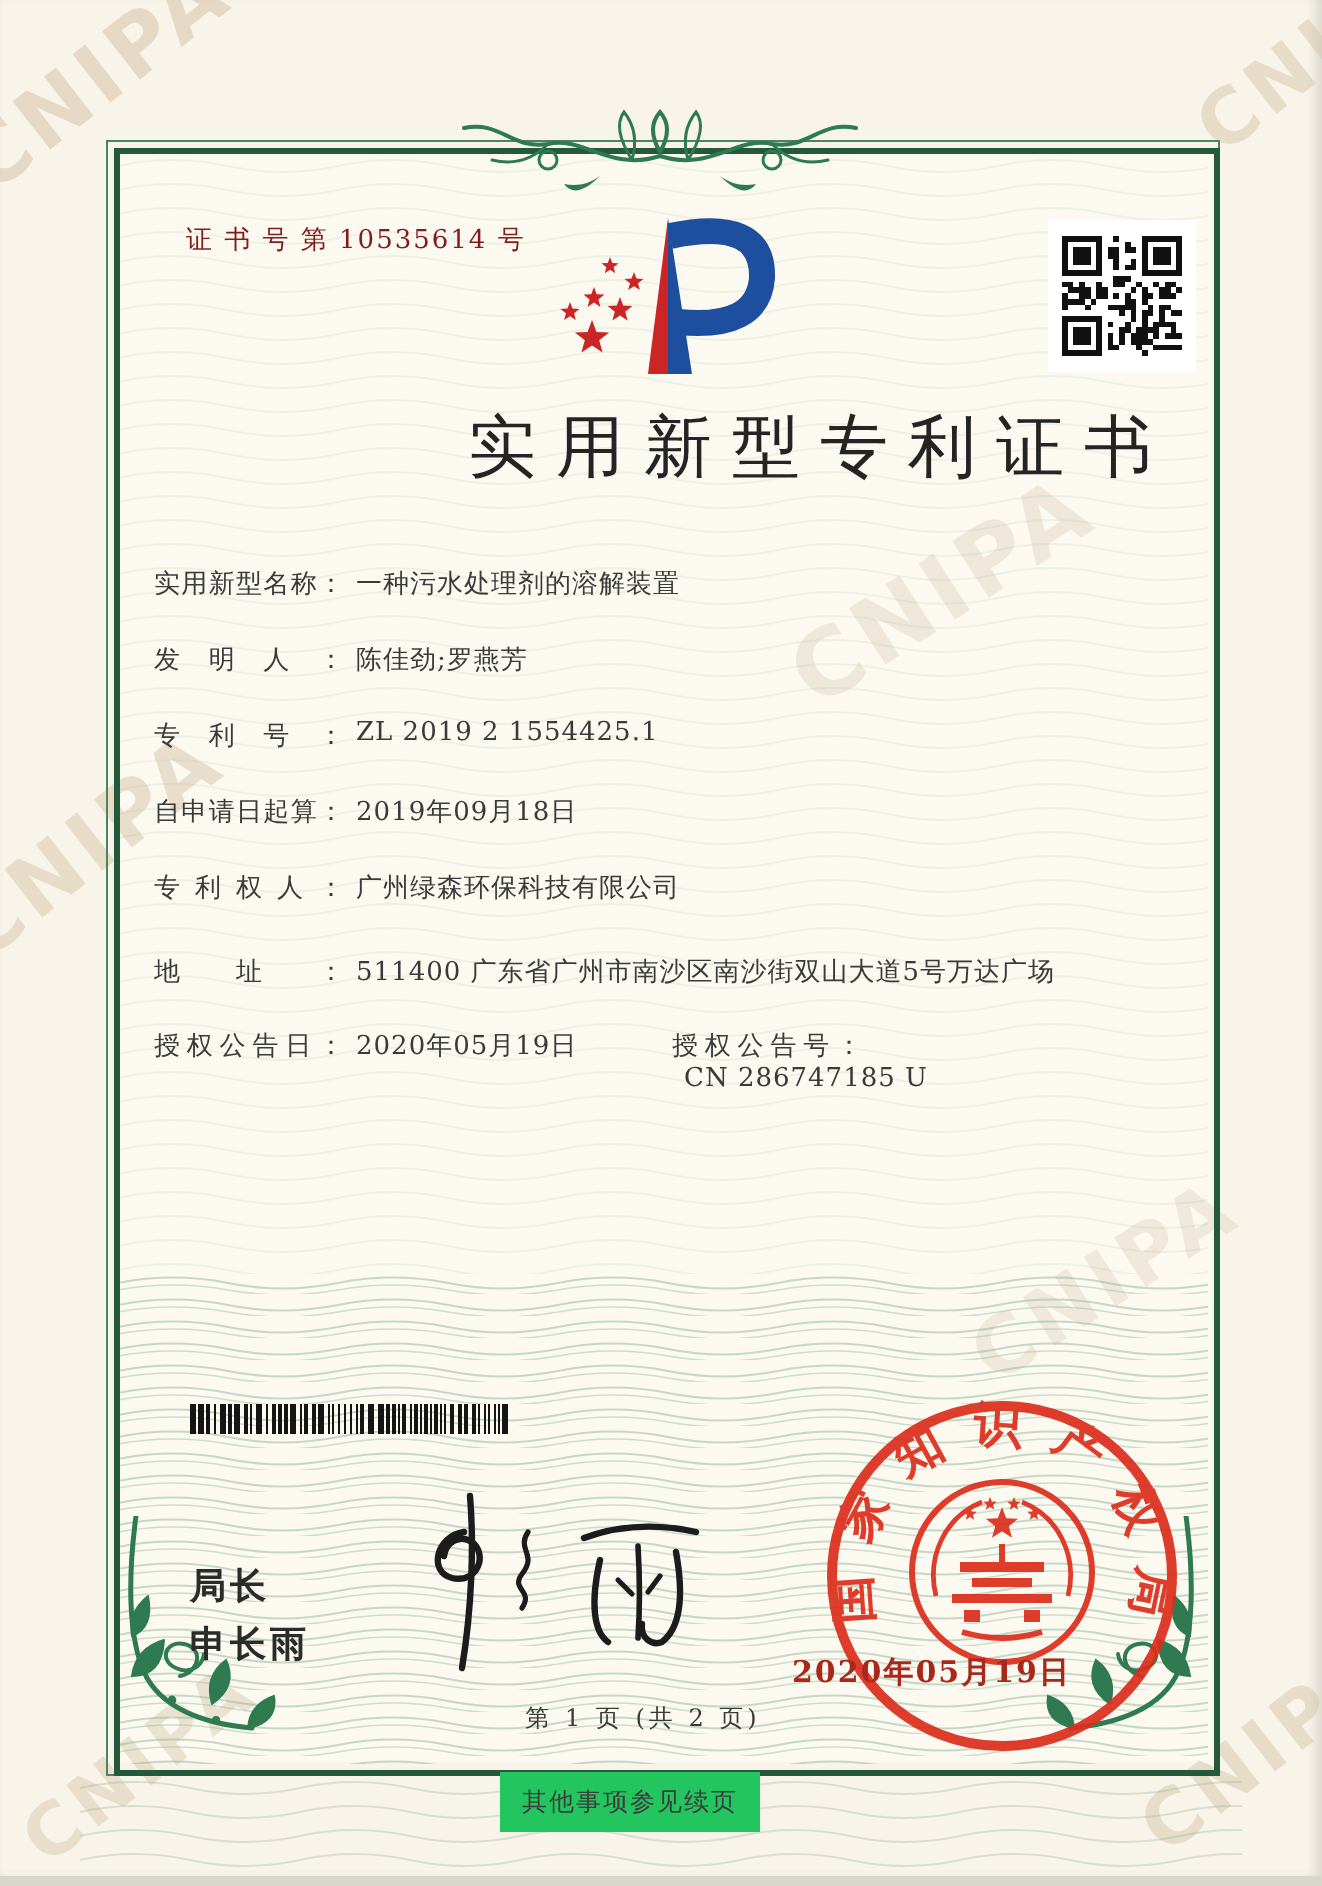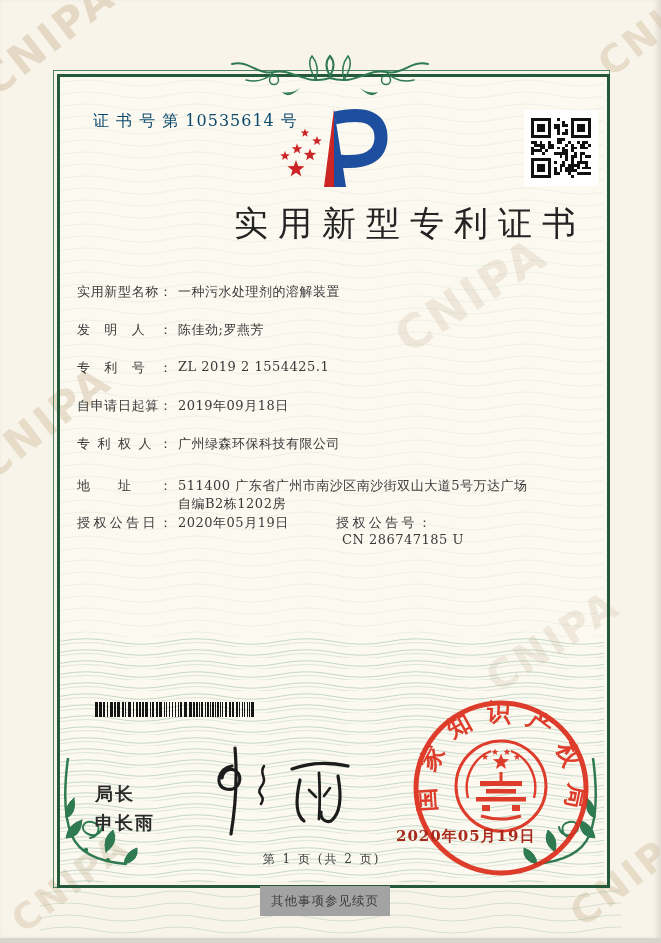--- a/index.html
+++ b/index.html
@@ -9,41 +9,41 @@
   .inner-bg{position:absolute;left:58px;top:75px;width:548px;height:806px;background:#fcf9f0;z-index:1;}
   
   .frame-outer{position:absolute;left:53px;top:70px;width:555px;height:816px;border:1px solid #4b8463;z-index:4;}
   .frame-inner{position:absolute;left:57px;top:74px;width:547px;height:808px;border:3px solid #24593c;z-index:4;}
   
   .wm{position:absolute;font-family:"DejaVu Sans",sans-serif;font-weight:700;z-index:2;
       transform:rotate(-38deg);letter-spacing:3px;pointer-events:none;}
   
   .svg-abs{position:absolute;z-index:3;}
   .content{position:absolute;z-index:5;color:#333;}
-  .certno{left:93px;top:111px;font-size:16px;letter-spacing:1px;color:#0c4a6e;}
+  .certno{left:93px;top:111px;font-size:13px;letter-spacing:1px;color:#7f1d1d;}
   .logo{left:276px;top:103px;z-index:5;}
   .qrbox{position:absolute;left:524px;top:110px;width:74px;height:76px;background:#fff;z-index:5;}
   .qrbox svg{position:absolute;left:7px;top:8px;}
   .title{left:0;top:201px;width:586px;text-align:right;font-size:34px;font-weight:400;
          letter-spacing:10px;color:#242424;}
   .row{position:absolute;left:77px;width:480px;font-size:13px;color:#3a3a3a;z-index:5;}
   .lab{display:inline-block;width:95px;text-align:justify;text-align-last:justify;vertical-align:top;}
   .val{display:inline-block;vertical-align:top;margin-left:6px;max-width:375px;letter-spacing:.5px;}
   .paras{left:92px;top:548px;width:480px;font-size:14px;line-height:25.5px;color:#3f3f3f;
          text-align:justify;letter-spacing:.4px;}
   .paras p{margin:0;text-indent:2.15em;}
   .barcode{left:95px;top:702px;z-index:5;}
   .signer{left:95px;top:779px;font-size:18px;font-weight:600;color:#2b2b2b;letter-spacing:2px;line-height:29px;}
   .sig-svg{left:198px;top:742px;z-index:6;}
   .seal{left:411px;top:698px;z-index:6;opacity:.93;}
   .seal-date{left:396px;top:827px;font-size:15px;color:#a8291b;font-weight:600;
              letter-spacing:1px;z-index:7;}
   .pageinfo{left:0;top:851px;width:643px;text-align:center;font-size:12px;color:#3a3a3a;letter-spacing:2px;}
-  .note-box{position:absolute;left:250px;top:886px;width:130px;height:30px;background:#a3a3a3;
-            z-index:6;text-align:center;line-height:30px;font-size:12.5px;color:#3c3c3c;letter-spacing:1px;margin-left:10px;}
+  .note-box{position:absolute;left:250px;top:886px;width:130px;height:30px;background:#22c55e;
+            z-index:6;text-align:center;line-height:30px;font-size:12.5px;color:#3c3c3c;letter-spacing:1px;}
   .bottom-edge{position:absolute;left:0;bottom:0;width:661px;height:5px;background:#d8d5cc;z-index:8;}
 </style>
 </head>
 <body>
 
 <div class="page">
 
   <div class="inner-bg"></div>
 
   <svg class="svg-abs" style="left:59px;top:77px;opacity:.12;" width="545" height="560">
@@ -279,21 +279,21 @@
   <div class="row" style="top:359px">
     <span class="lab">专利号：</span><span class="val">ZL 2019 2 1554425.1</span>
   </div>
   <div class="row" style="top:397px">
     <span class="lab">自申请日起算：</span><span class="val">2019年09月18日</span>
   </div>
   <div class="row" style="top:435px">
     <span class="lab">专利权人：</span><span class="val">广州绿森环保科技有限公司</span>
   </div>
   <div class="row" style="top:477px">
-    <span class="lab">地址：</span><span class="val"><span style="display:block">511400 广东省广州市南沙区南沙街双山大道5号万达广场</span><span style="display:block">自编B2栋1202房</span></span>
+    <span class="lab">地址：</span><span class="val"><span style="display:block">511400 广东省广州市南沙区南沙街双山大道5号万达广场</span></span>
   </div>
   <div class="row" style="top:514px">
     <span class="lab">授权公告日：</span><span class="val">2020年05月19日</span>
     <span style="position:absolute;left:259px;">
       <span class="lab">授权公告号：</span><span class="val">CN 286747185 U</span>
     </span>
   </div>
 
 
   <svg class="svg-abs barcode" id="barcode" width="162" height="15">

